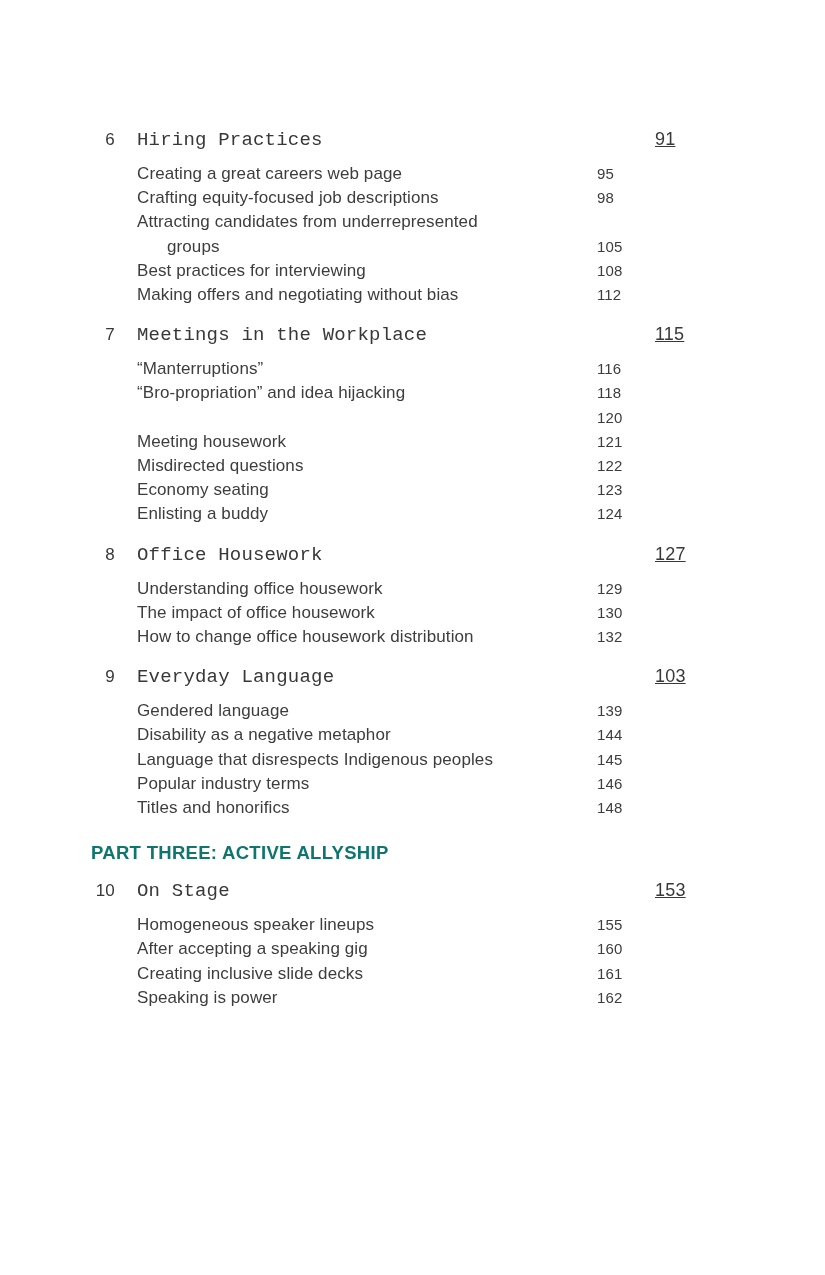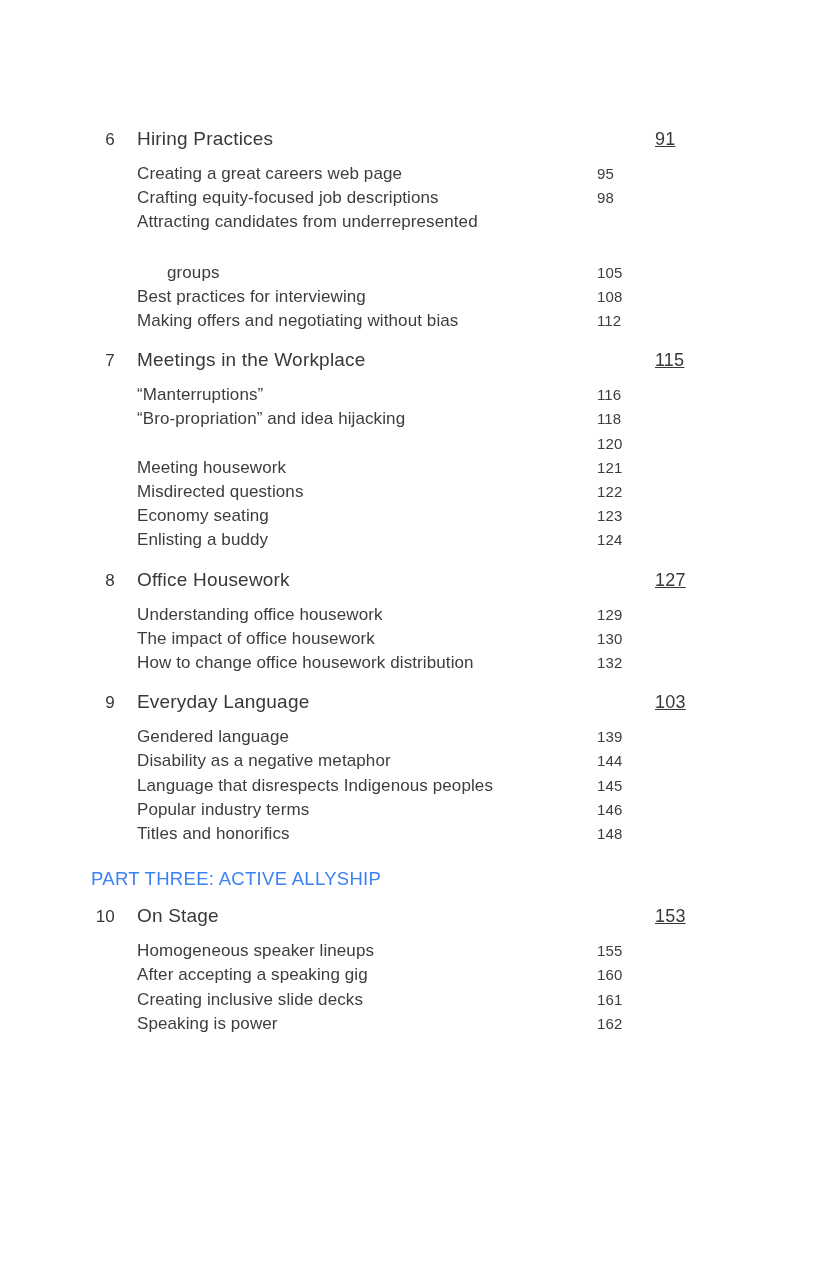--- a/index.html
+++ b/index.html
@@ -36,49 +36,49 @@
     letter-spacing: 0.2px;
   }
   .chapter-head .chapter-num {
     grid-column: 1 / 2;
     text-align: right;
     padding-right: 22px;
     font-size: 17px;
   }
   .chapter-head .chapter-title {
     grid-column: 2 / 4;
+    font-family: Liberation Mono, monospace;
   }
   .chapter-head .chapter-page {
     grid-column: 4 / 5;
     font-size: 18px;
     text-decoration: underline;
   }
   
   .entry {
     font-size: 17px;
     line-height: 24.2px;
     letter-spacing: 0.1px;
     color: #3d3d3d;
   }
   .entry .entry-title {
     grid-column: 2 / 3;
   }
   .entry .entry-title.wrap-indent {
     padding-left: 30px;
-    margin-top: 26px;
   }
   .entry .entry-page {
     grid-column: 3 / 4;
     font-size: 15px;
   }
   
   .part-heading {
     font-size: 18.5px;
-    font-weight: 400;
-    color: #3b82f6;
+    font-weight: 700;
+    color: #0f766e;
     letter-spacing: 0.3px;
     margin: 20px 0 10px 91px;
     line-height: 26px;
   }
 </style>
 </head>
 <body>
 
 <div class="page">
   <div id="toc-root">

